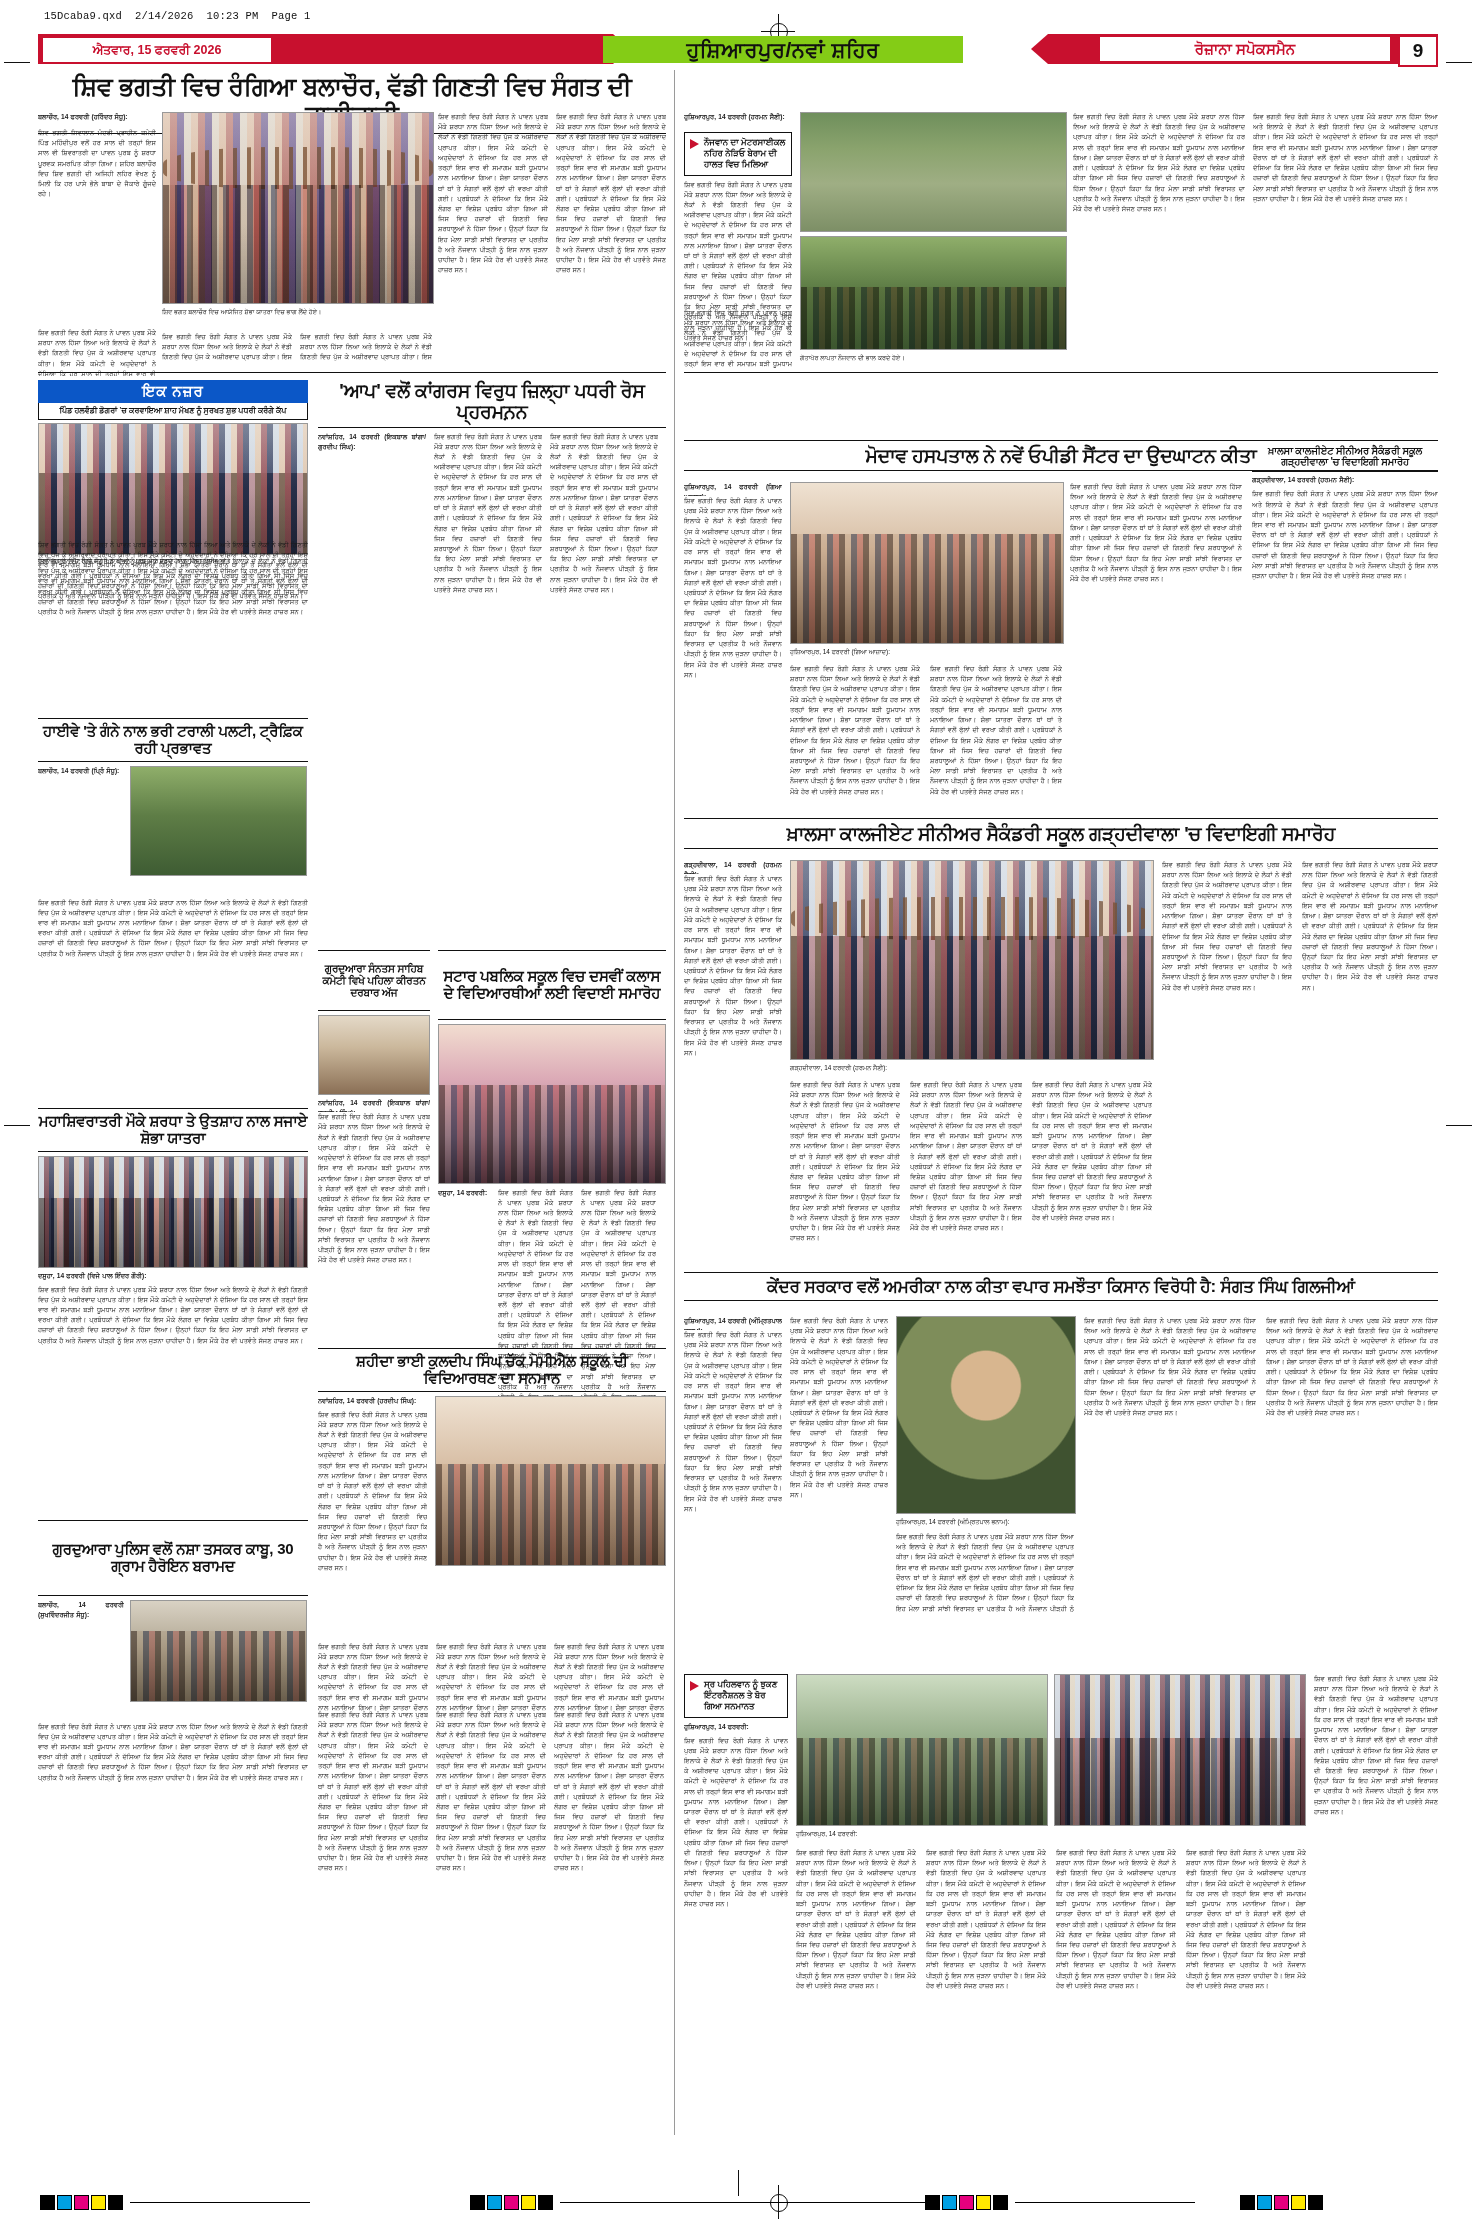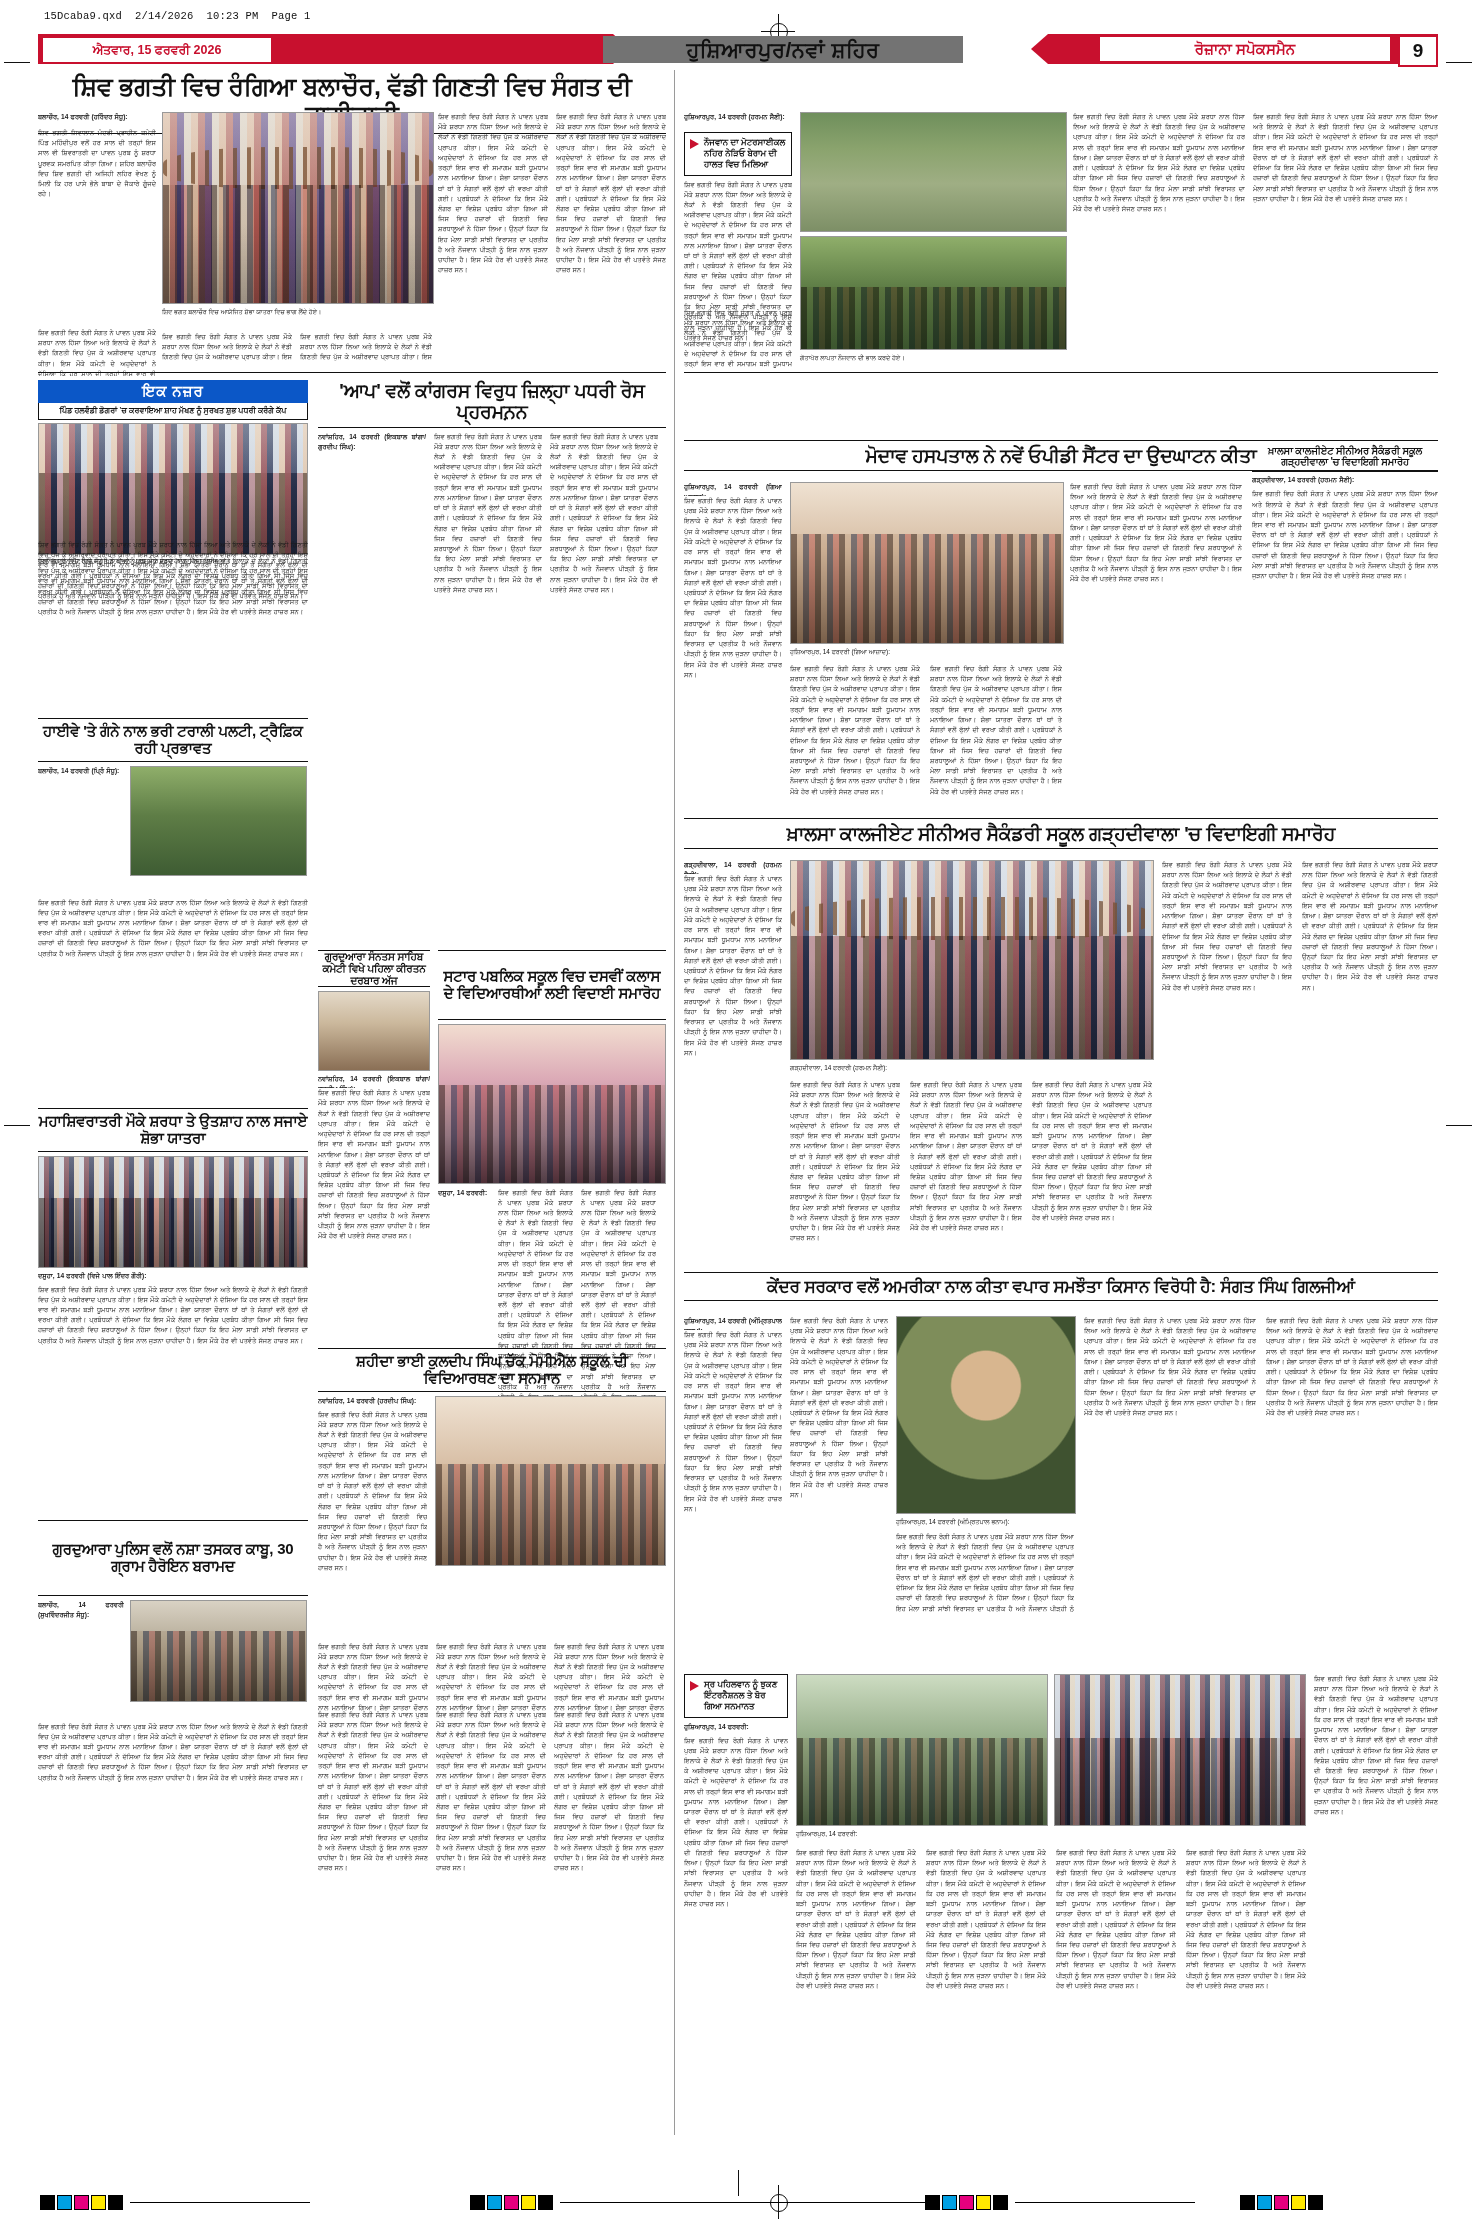--- a/index.html
+++ b/index.html
@@ -39,21 +39,21 @@
     border-top:15px solid transparent;border-bottom:15px solid transparent;
     border-right:17px solid #c8102e;
   }
   .mh-datebox{
     position:absolute;left:4px;top:3px;width:228px;height:24px;background:#fff;
     border:1px solid #c8102e;display:flex;align-items:center;justify-content:center;
   }
   .mh-datebox span{font-size:12.5px;font-weight:bold;color:#c8102e;white-space:nowrap;}
   .mh-edition{
     position:absolute;left:565px;top:2px;width:360px;height:27px;
-    display:flex;align-items:center;justify-content:center;background:#737373;
+    display:flex;align-items:center;justify-content:center;background:#84cc16;
   }
   .mh-edition span{font-size:21px;font-weight:bold;color:#111;letter-spacing:.5px;}
   .mh-brandbox{
     position:absolute;left:1062px;top:3px;width:290px;height:24px;background:#fff;
     display:flex;align-items:center;justify-content:center;
   }
   .mh-brandbox span{font-size:15px;font-weight:bold;color:#c8102e;}
   .mh-pagebox{
     position:absolute;left:1360px;top:1px;width:36px;height:28px;background:#fff;
     border:2px solid #c8102e;display:flex;align-items:center;justify-content:center;
@@ -308,21 +308,21 @@
           <b>ਬਲਾਚੌਰ, 14 ਫਰਵਰੀ (ਸੁਖਵਿੰਦਰਜੀਤ ਸੰਧੂ):</b>
         </div>
         <div class="photo ph-office" style="width:175px;height:100px;">
           <div class="ph-overlay-figs" style="height:70%;"></div>
         </div>
       </div>
       <div class="txt" style="height:420px;margin-top:2px;">ਸ਼ਿਵ ਭਗਤੀ ਵਿਚ ਰੰਗੀ ਸੰਗਤ ਨੇ ਪਾਵਨ ਪੁਰਬ ਮੌਕੇ ਸ਼ਰਧਾ ਨਾਲ ਹਿੱਸਾ ਲਿਆ ਅਤੇ ਇਲਾਕੇ ਦੇ ਲੋਕਾਂ ਨੇ ਵੱਡੀ ਗਿਣਤੀ ਵਿਚ ਪੁੱਜ ਕੇ ਅਸ਼ੀਰਵਾਦ ਪ੍ਰਾਪਤ ਕੀਤਾ। ਇਸ ਮੌਕੇ ਕਮੇਟੀ ਦੇ ਅਹੁਦੇਦਾਰਾਂ ਨੇ ਦੱਸਿਆ ਕਿ ਹਰ ਸਾਲ ਦੀ ਤਰ੍ਹਾਂ ਇਸ ਵਾਰ ਵੀ ਸਮਾਗਮ ਬੜੀ ਧੂਮਧਾਮ ਨਾਲ ਮਨਾਇਆ ਗਿਆ। ਸ਼ੋਭਾ ਯਾਤਰਾ ਦੌਰਾਨ ਥਾਂ ਥਾਂ ਤੇ ਸੰਗਤਾਂ ਵਲੋਂ ਫੁੱਲਾਂ ਦੀ ਵਰਖਾ ਕੀਤੀ ਗਈ। ਪ੍ਰਬੰਧਕਾਂ ਨੇ ਦੱਸਿਆ ਕਿ ਇਸ ਮੌਕੇ ਲੰਗਰ ਦਾ ਵਿਸ਼ੇਸ਼ ਪ੍ਰਬੰਧ ਕੀਤਾ ਗਿਆ ਸੀ ਜਿਸ ਵਿਚ ਹਜ਼ਾਰਾਂ ਦੀ ਗਿਣਤੀ ਵਿਚ ਸ਼ਰਧਾਲੂਆਂ ਨੇ ਹਿੱਸਾ ਲਿਆ। ਉਨ੍ਹਾਂ ਕਿਹਾ ਕਿ ਇਹ ਮੇਲਾ ਸਾਡੀ ਸਾਂਝੀ ਵਿਰਾਸਤ ਦਾ ਪ੍ਰਤੀਕ ਹੈ ਅਤੇ ਨੌਜਵਾਨ ਪੀੜ੍ਹੀ ਨੂੰ ਇਸ ਨਾਲ ਜੁੜਨਾ ਚਾਹੀਦਾ ਹੈ। ਇਸ ਮੌਕੇ ਹੋਰ ਵੀ ਪਤਵੰਤੇ ਸੱਜਣ ਹਾਜ਼ਰ ਸਨ।</div>
     </div>
 
     <div style="position:absolute;left:280px;top:880px;width:112px;">
-      <div class="hl hl-sm rule-top rule-bot" style="padding:0 0;font-size:10.5px;">ਗੁਰਦੁਆਰਾ ਸੰਨਤਸ ਸਾਹਿਬ ਕਮੇਟੀ ਵਿਖੇ ਪਹਿਲਾ ਕੀਰਤਨ ਦਰਬਾਰ ਅੱਜ</div>
+      <div class="hl hl-sm rule-top rule-bot" style="padding:12px 0;font-size:10.5px;">ਗੁਰਦੁਆਰਾ ਸੰਨਤਸ ਸਾਹਿਬ ਕਮੇਟੀ ਵਿਖੇ ਪਹਿਲਾ ਕੀਰਤਨ ਦਰਬਾਰ ਅੱਜ</div>
       <div class="photo ph-indoor" style="margin-top:4px;height:78px;"></div>
       <div class="txt" style="margin-top:3px;height:14px;">
         <b>ਨਵਾਂਸ਼ਹਿਰ, 14 ਫਰਵਰੀ (ਇਕਬਾਲ ਬਾਂਗਾ/ਗੁਰਦੀਪ ਸਿੰਘ):</b>
       </div>
       <div class="txt" style="height:300px;">ਸ਼ਿਵ ਭਗਤੀ ਵਿਚ ਰੰਗੀ ਸੰਗਤ ਨੇ ਪਾਵਨ ਪੁਰਬ ਮੌਕੇ ਸ਼ਰਧਾ ਨਾਲ ਹਿੱਸਾ ਲਿਆ ਅਤੇ ਇਲਾਕੇ ਦੇ ਲੋਕਾਂ ਨੇ ਵੱਡੀ ਗਿਣਤੀ ਵਿਚ ਪੁੱਜ ਕੇ ਅਸ਼ੀਰਵਾਦ ਪ੍ਰਾਪਤ ਕੀਤਾ। ਇਸ ਮੌਕੇ ਕਮੇਟੀ ਦੇ ਅਹੁਦੇਦਾਰਾਂ ਨੇ ਦੱਸਿਆ ਕਿ ਹਰ ਸਾਲ ਦੀ ਤਰ੍ਹਾਂ ਇਸ ਵਾਰ ਵੀ ਸਮਾਗਮ ਬੜੀ ਧੂਮਧਾਮ ਨਾਲ ਮਨਾਇਆ ਗਿਆ। ਸ਼ੋਭਾ ਯਾਤਰਾ ਦੌਰਾਨ ਥਾਂ ਥਾਂ ਤੇ ਸੰਗਤਾਂ ਵਲੋਂ ਫੁੱਲਾਂ ਦੀ ਵਰਖਾ ਕੀਤੀ ਗਈ। ਪ੍ਰਬੰਧਕਾਂ ਨੇ ਦੱਸਿਆ ਕਿ ਇਸ ਮੌਕੇ ਲੰਗਰ ਦਾ ਵਿਸ਼ੇਸ਼ ਪ੍ਰਬੰਧ ਕੀਤਾ ਗਿਆ ਸੀ ਜਿਸ ਵਿਚ ਹਜ਼ਾਰਾਂ ਦੀ ਗਿਣਤੀ ਵਿਚ ਸ਼ਰਧਾਲੂਆਂ ਨੇ ਹਿੱਸਾ ਲਿਆ। ਉਨ੍ਹਾਂ ਕਿਹਾ ਕਿ ਇਹ ਮੇਲਾ ਸਾਡੀ ਸਾਂਝੀ ਵਿਰਾਸਤ ਦਾ ਪ੍ਰਤੀਕ ਹੈ ਅਤੇ ਨੌਜਵਾਨ ਪੀੜ੍ਹੀ ਨੂੰ ਇਸ ਨਾਲ ਜੁੜਨਾ ਚਾਹੀਦਾ ਹੈ। ਇਸ ਮੌਕੇ ਹੋਰ ਵੀ ਪਤਵੰਤੇ ਸੱਜਣ ਹਾਜ਼ਰ ਸਨ।</div>
     </div>
 
     <div style="position:absolute;left:400px;top:880px;width:228px;">
       <div class="hl hl-sm rule-top rule-bot" style="padding:17px 0;">ਸਟਾਰ ਪਬਲਿਕ ਸਕੂਲ ਵਿਚ ਦਸਵੀਂ ਕਲਾਸ ਦੇ ਵਿਦਿਆਰਥੀਆਂ ਲਈ ਵਿਦਾਈ ਸਮਾਰੋਹ</div>
       <div class="photo ph-stage" style="margin-top:4px;height:158px;">

